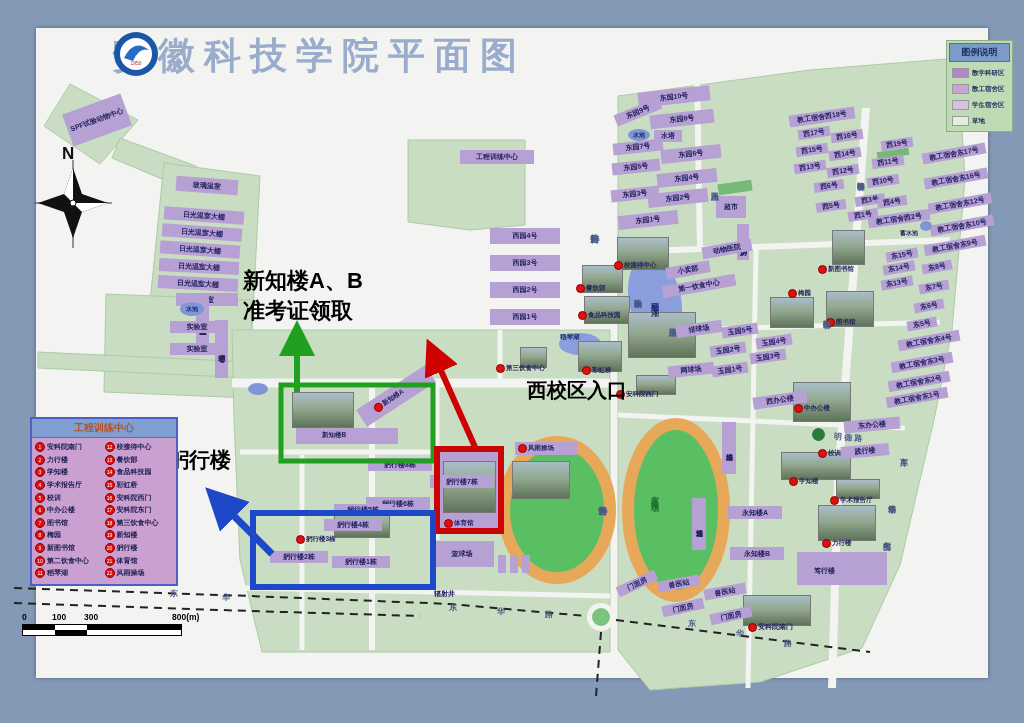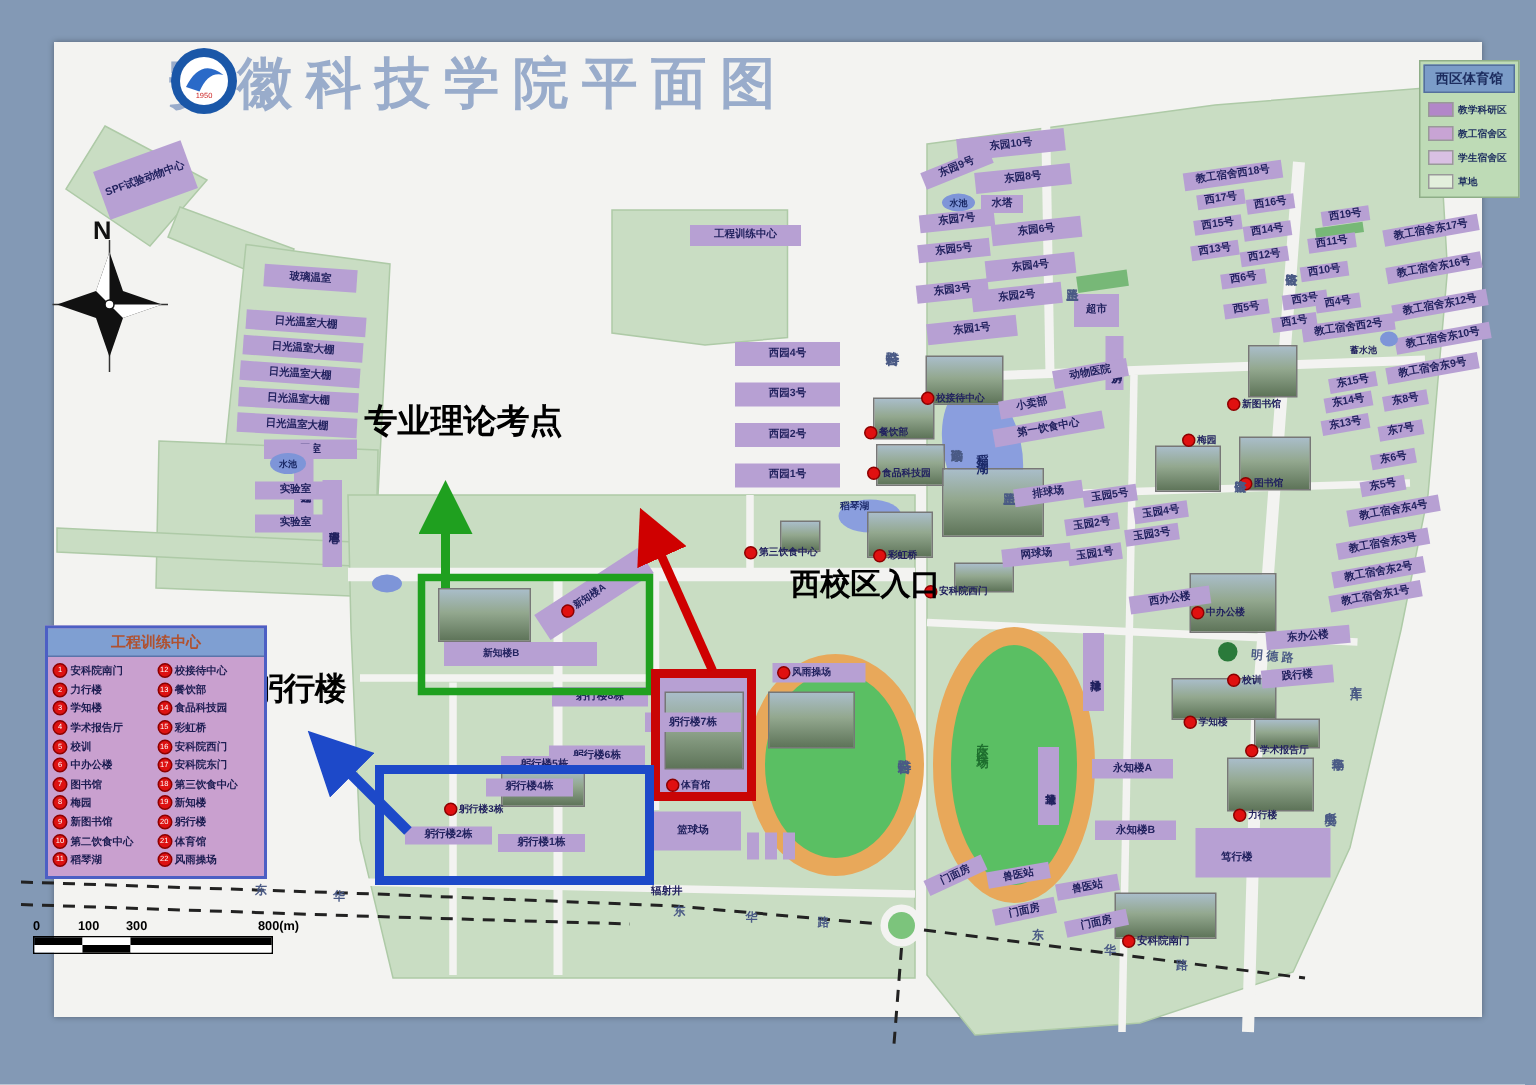--- a/index.html
+++ b/index.html
@@ -606,31 +606,32 @@
     </defs>
     <rect x="281" y="385" width="152" height="76" fill="none" stroke="#1fa01f" stroke-width="5"></rect>
     <rect x="437" y="449" width="64" height="82" fill="none" stroke="#c90505" stroke-width="6"></rect>
     <rect x="253" y="513" width="180" height="74" fill="none" stroke="#1d49c9" stroke-width="6"></rect>
     <line x1="297" y1="392" x2="297" y2="338" stroke="#1fa01f" stroke-width="6" marker-end="url(#ahg)"></line>
     <line x1="475" y1="447" x2="434" y2="355" stroke="#cf0000" stroke-width="6" marker-end="url(#ahr)"></line>
     <line x1="272" y1="554" x2="220" y2="502" stroke="#1d49c9" stroke-width="7" marker-end="url(#ahb)"></line>
   </svg>
 
   <div id="greenNote" class="note">
-    <div>专业理论考点</div>
+    <div>新知楼A、B</div>
+    <div>准考证领取</div>
   </div>
   <div id="blueNote" class="note">
     <div>躬行楼</div>
   </div>
   <div id="entrance" class="note">西校区入口</div>
 
   <div id="compassN">N</div>
 
   <div id="legendBox">
-    <div class="hd">西区体育馆</div>
+    <div class="hd">图例说明</div>
     <div id="legendItems">
         <div class="lgItem">
           <div class="lgSw" style="background: rgb(178, 135, 201);"></div>
           <span class="lgTx">教学科研区</span>
         </div>
         <div class="lgItem">
           <div class="lgSw" style="background: rgb(200, 164, 212);"></div>
           <span class="lgTx">教工宿舍区</span>
         </div>
         <div class="lgItem">

